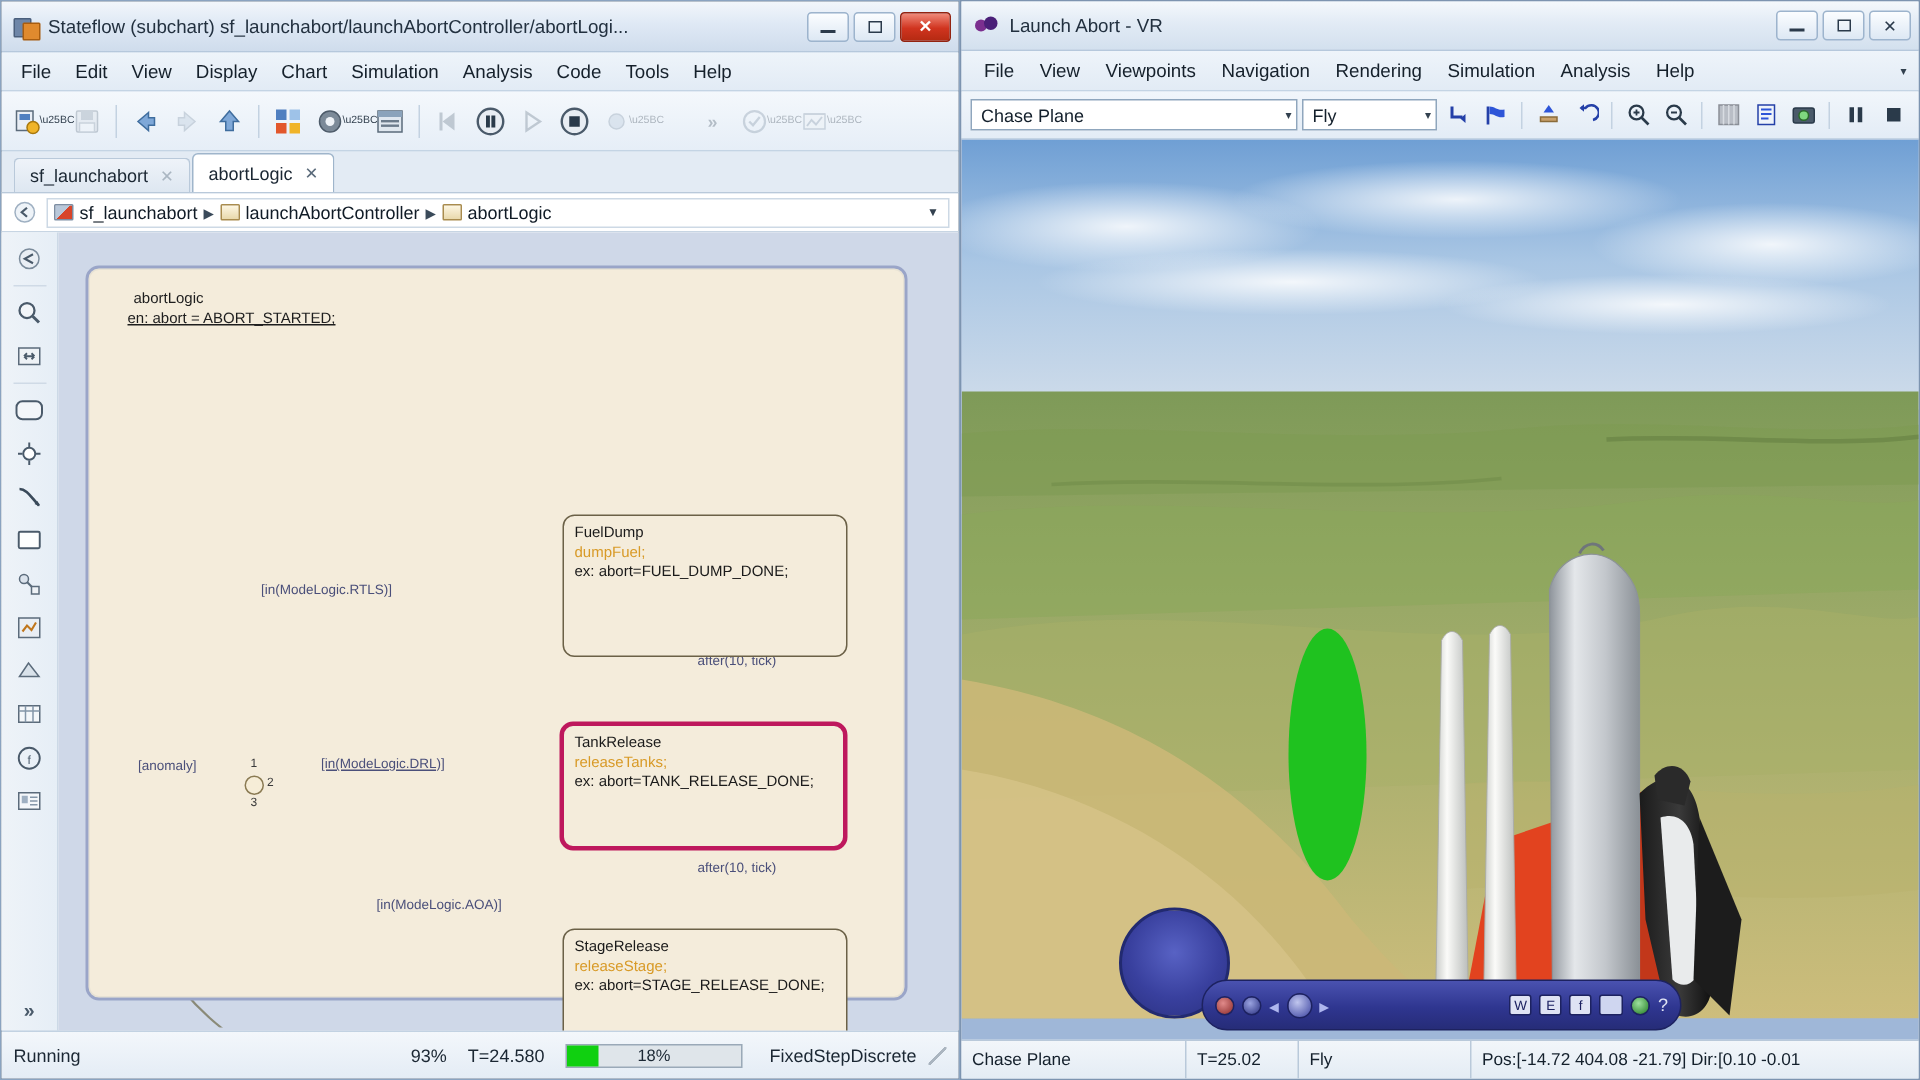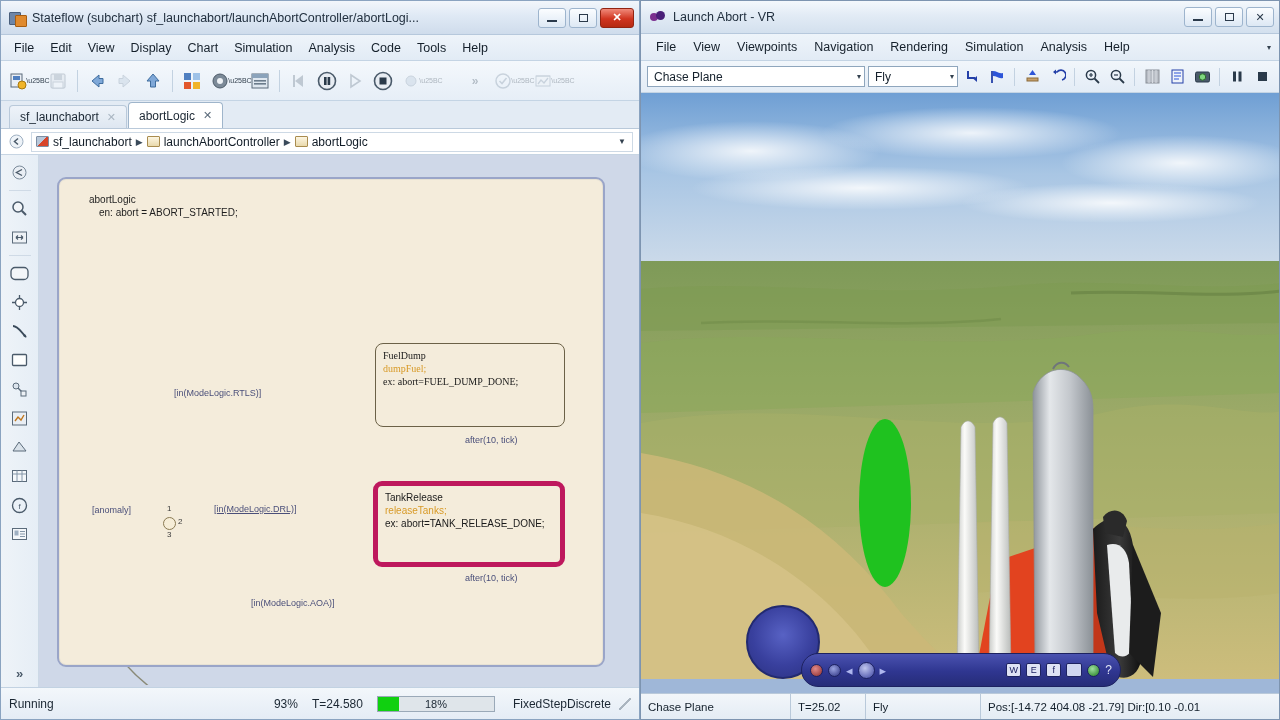--- a/index.html
+++ b/index.html
@@ -114,21 +114,21 @@
   .chart-frame {
     position:absolute; left:18px; top:22px; width:548px; height:490px;
     background:#f4ecdb; border:2px solid #9aa5c8; border-radius:9px;
     box-shadow: inset 0 0 0 1px #e7e2d4;
   }
   .chart-label { position:absolute; font-size:10px; color:#1e1e1e; white-space:pre; line-height:13px;}
   .state-box {
     position:absolute; background:#f4ecdb; border:1.6px solid #6b6147; border-radius:8px;
     padding:5px 7px;
   }
-  .state-box.active { border:5px solid #be185d; border-radius:9px; }
+  .state-box.active { border:3px solid #be185d; border-radius:9px; }
   .st-name { font-size:10px; color:#1a1a1a; line-height:13px; }
   .st-act  { font-size:10px; color:#d89a27; line-height:13px; }
   .st-ex   { font-size:10px; color:#1a1a1a; line-height:13px; }
   .tr-label { position:absolute; font-size:9px; color:#4a4f7a; white-space:nowrap;}
   .junction {
     position:absolute; width:13px;height:13px;border-radius:50%;
     background:#f6edd7; border:1.6px solid #8a7a52;
   }
   .jnum { position:absolute; font-size:8px; color:#3a3a3a;}
   .sf-canvas svg { position:absolute; left:0; top:0; }
@@ -502,46 +502,51 @@
 
             <path d="M40 368 C40 560 200 598 424 598"></path>
 
             <path d="M434 606 L434 645"></path>
           </g>
         </svg>
 
         <div class="chart-frame"></div>
 
         <div class="chart-label" style="left:50px; top:38px;">abortLogic</div>
-        <div class="chart-label" style="left:60px; top:51px;">en: abort = ABORT_STARTED;</div>
+        <div class="chart-label" style="left:46px; top:51px;text-decoration:underline;">en: abort = ABORT_STARTED;</div>
 
         <div class="junction" style="left:124px; top:362px;"></div>
         <div class="jnum" style="left:128px; top:349px;">1</div>
         <div class="jnum" style="left:139px; top:362px;">2</div>
         <div class="jnum" style="left:128px; top:375px;">3</div>
 
         <div class="tr-label" style="left:53px; top:350px;">[anomaly]</div>
         <div class="tr-label" style="left:135px; top:233px;text-align:right;">[in(ModeLogic.RTLS)]</div>
         <div class="tr-label" style="left:175px; top:349px;text-decoration:underline;">[in(ModeLogic.DRL)]</div>
         <div class="tr-label" style="left:212px; top:443px;">[in(ModeLogic.AOA)]</div>
         <div class="tr-label" style="left:426px; top:280px;">after(10, tick)</div>
         <div class="tr-label" style="left:426px; top:418px;">after(10, tick)</div>
 
-        <div class="state-box" style="left:336px; top:188px; width:190px; height:84px;font-family:Liberation Serif, serif;">
+        <div class="state-box" style="left:336px; top:188px; width:190px; height:95px;">
           <div class="st-name">FuelDump</div>
           <div class="st-act">dumpFuel;</div>
           <div class="st-ex">ex: abort=FUEL_DUMP_DONE;</div>
         </div>
 
         <div class="state-box active" style="left:334px; top:326px; width:192px; height:86px;">
           <div class="st-name">TankRelease</div>
           <div class="st-act">releaseTanks;</div>
           <div class="st-ex">ex: abort=TANK_RELEASE_DONE;</div>
         </div>
 
+        <div class="state-box" style="left:336px; top:464px; width:190px; height:86px;">
+          <div class="st-name">StageRelease</div>
+          <div class="st-act">releaseStage;</div>
+          <div class="st-ex">ex: abort=STAGE_RELEASE_DONE;</div>
+        </div>
       </div>
     </div>
 
     <div class="sf-statusbar">
       <div class="stat-run">Running</div>
       <div class="stat-pct">93%</div>
       <div class="stat-pct">T=24.580</div>
       <div class="progress-wrap">
         <div class="progress-fill" id="sf-progress" style="width: 18%;"></div>
         <div class="progress-txt">18%</div>

